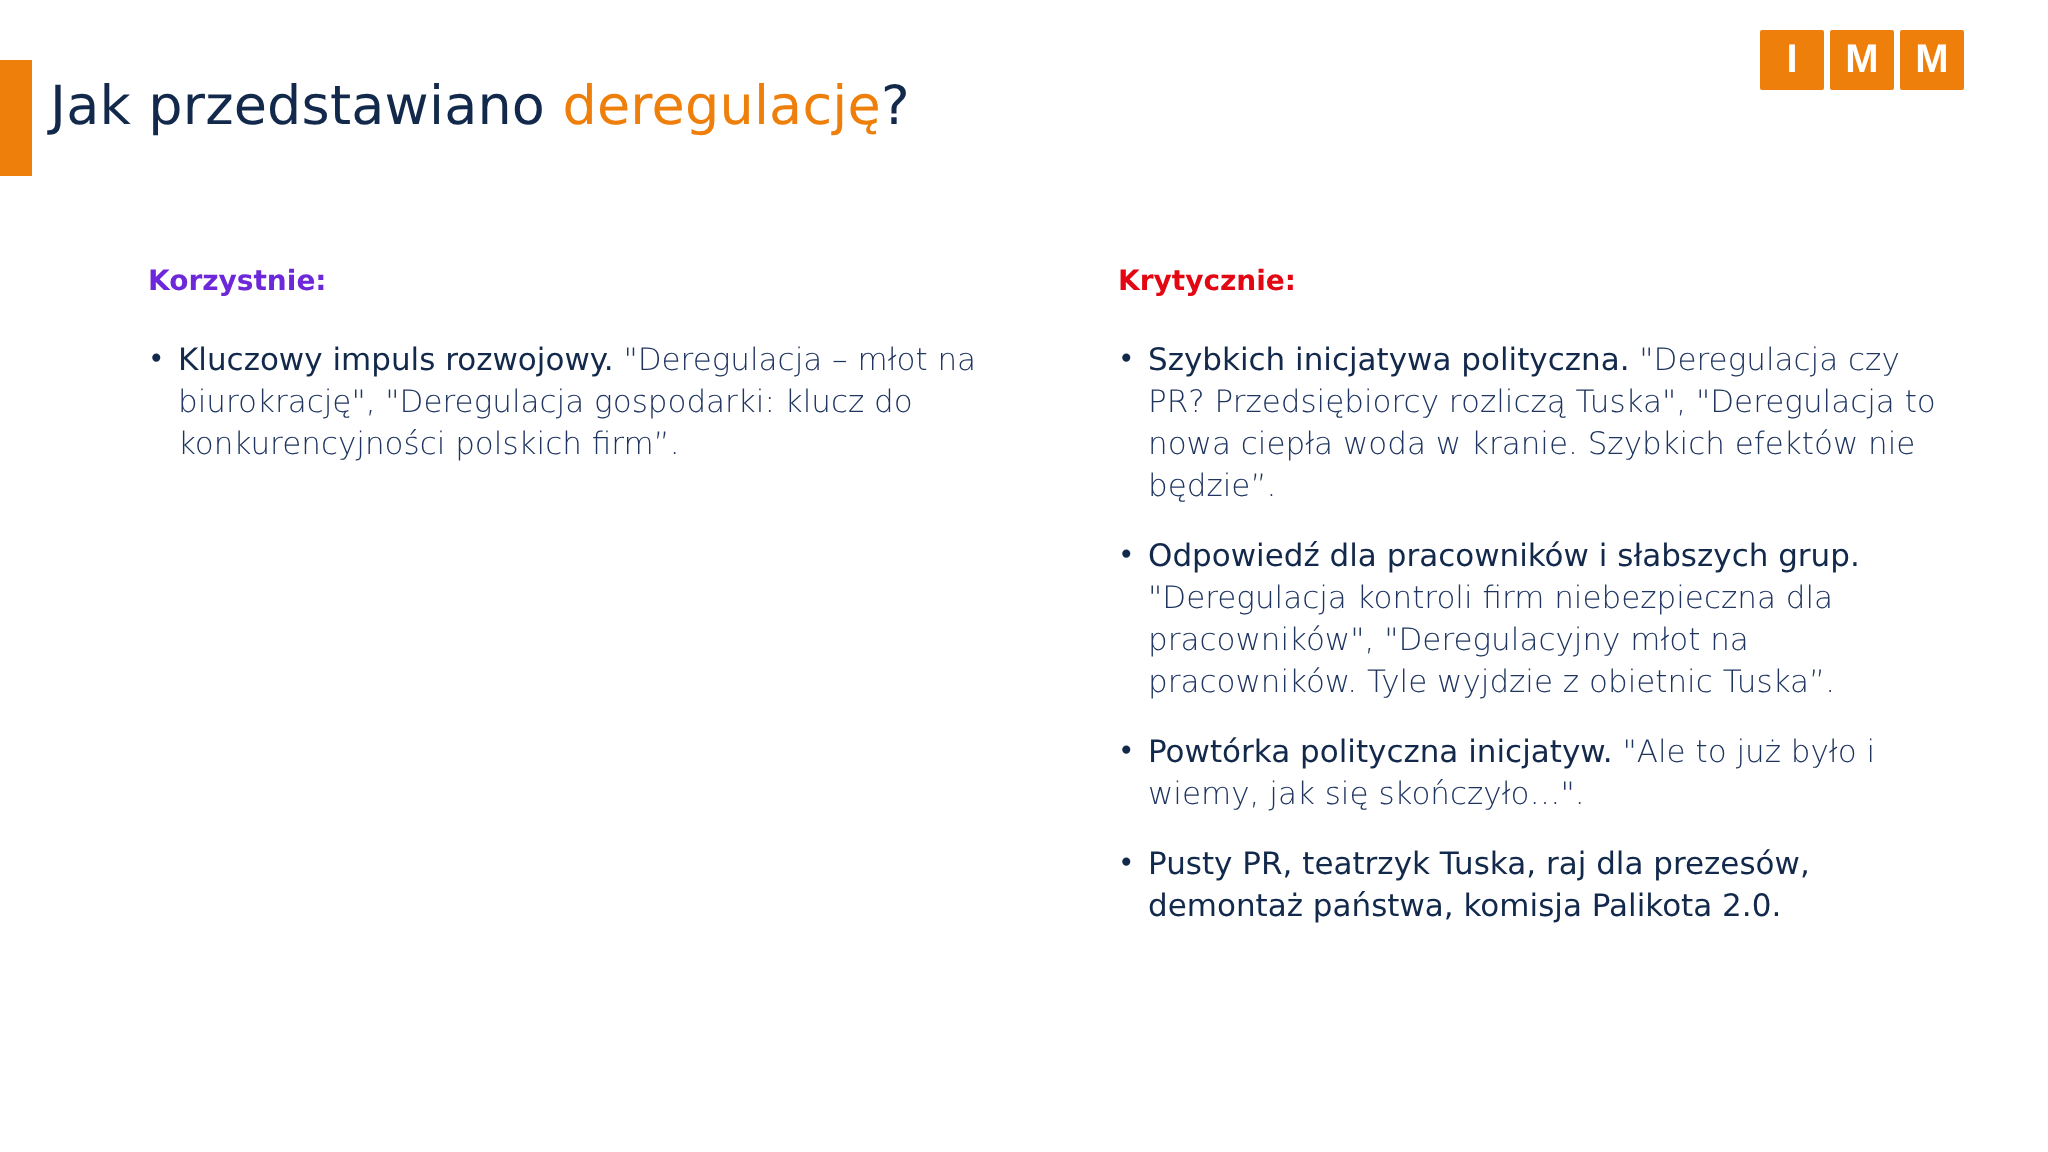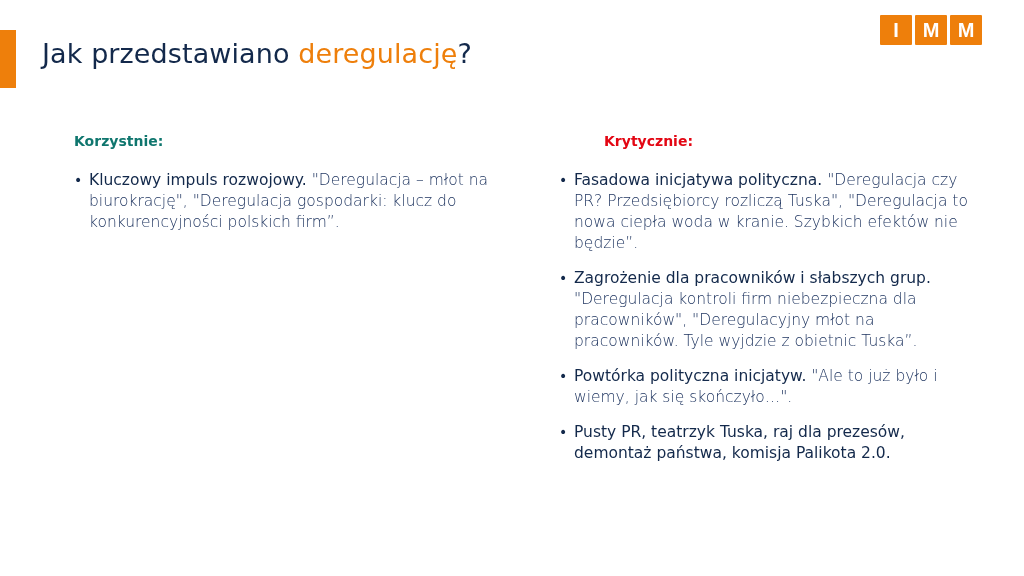--- a/index.html
+++ b/index.html
@@ -1,28 +1,28 @@
 <!DOCTYPE html>
 <html><head>
 <meta charset="utf-8">
 <style>
   * { margin: 0; padding: 0; box-sizing: border-box; }
   html, body { width: 1024px; height: 576px; background: #ffffff; overflow: hidden; }
   body { position: relative; font-family: "DejaVu Sans", "Liberation Sans", sans-serif; color: #1b2e55; }
   .accent-bar { position: absolute; left: 0; top: 30px; width: 16px; height: 58px; background: #ee7f0b; }
-  .title { position: absolute; left: 42px; top: 38px; font-size: 27px; font-weight: 500; color: #13294b; letter-spacing: 0.1px; white-space: nowrap; }
+  .title { position: absolute; left: 25px; top: 38px; font-size: 27px; font-weight: 500; color: #13294b; letter-spacing: 0.1px; white-space: nowrap; }
   .title .hl { color: #ee7f0b; }
   .logo { position: absolute; left: 880px; top: 15px; display: flex; gap: 3px; }
   .logo-box { width: 32px; height: 30px; background: #ee7f0b; color: #fff; font-family: "Liberation Sans", sans-serif; font-weight: bold; font-size: 20px; display: flex; align-items: center; justify-content: center; border-radius: 1px; }
   .col { position: absolute; top: 133px; width: 420px; }
   .col.left { left: 74px; }
   .col.right { left: 559px; }
   .col-heading { font-size: 14px; font-weight: bold; margin-bottom: 21px; }
-  .col-heading.pos { color: #0f766e; }
-  .col-heading.neg { color: #e30613; margin-left: 45px; }
+  .col-heading.pos { color: #6d28d9; }
+  .col-heading.neg { color: #e30613; }
   ul { list-style: none; }
   li { position: relative; padding-left: 15px; font-size: 15.5px; line-height: 21px; color: #13294b; margin-bottom: 14px; }
   li::before { content: "•"; position: absolute; left: 0; top: 0; color: #13294b; font-size: 14px; }
   li b { font-weight: normal; }
   .q { font-weight: 300; color: #1f3560; }
 </style>
 </head>
 <body>
 
 <div class="accent-bar"></div>
@@ -38,18 +38,18 @@
 <section class="col left">
   <h2 class="col-heading pos">Korzystnie:</h2>
   <ul>
     <li><b>Kluczowy impuls rozwojowy.</b><span class="q"> "Deregulacja – młot na biurokrację", "Deregulacja gospodarki: klucz do konkurencyjności polskich firm”.</span></li>
   </ul>
 </section>
 
 <section class="col right">
   <h2 class="col-heading neg">Krytycznie:</h2>
   <ul>
-    <li><b>Fasadowa inicjatywa polityczna.</b><span class="q"> "Deregulacja czy PR? Przedsiębiorcy rozliczą Tuska", "Deregulacja to nowa ciepła woda w kranie. Szybkich efektów nie będzie”.</span></li>
-    <li><b>Zagrożenie dla pracowników i słabszych grup.</b><span class="q"> "Deregulacja kontroli firm niebezpieczna dla pracowników", "Deregulacyjny młot na pracowników. Tyle wyjdzie z obietnic Tuska”.</span></li>
+    <li><b>Szybkich inicjatywa polityczna.</b><span class="q"> "Deregulacja czy PR? Przedsiębiorcy rozliczą Tuska", "Deregulacja to nowa ciepła woda w kranie. Szybkich efektów nie będzie”.</span></li>
+    <li><b>Odpowiedź dla pracowników i słabszych grup.</b><span class="q"> "Deregulacja kontroli firm niebezpieczna dla pracowników", "Deregulacyjny młot na pracowników. Tyle wyjdzie z obietnic Tuska”.</span></li>
     <li><b>Powtórka polityczna inicjatyw.</b><span class="q"> "Ale to już było i wiemy, jak się skończyło…".</span></li>
     <li><b>Pusty PR, teatrzyk Tuska, raj dla prezesów, demontaż państwa, komisja Palikota 2.0.</b><span class="q"></span></li>
   </ul>
 </section>
 
 </body></html>

